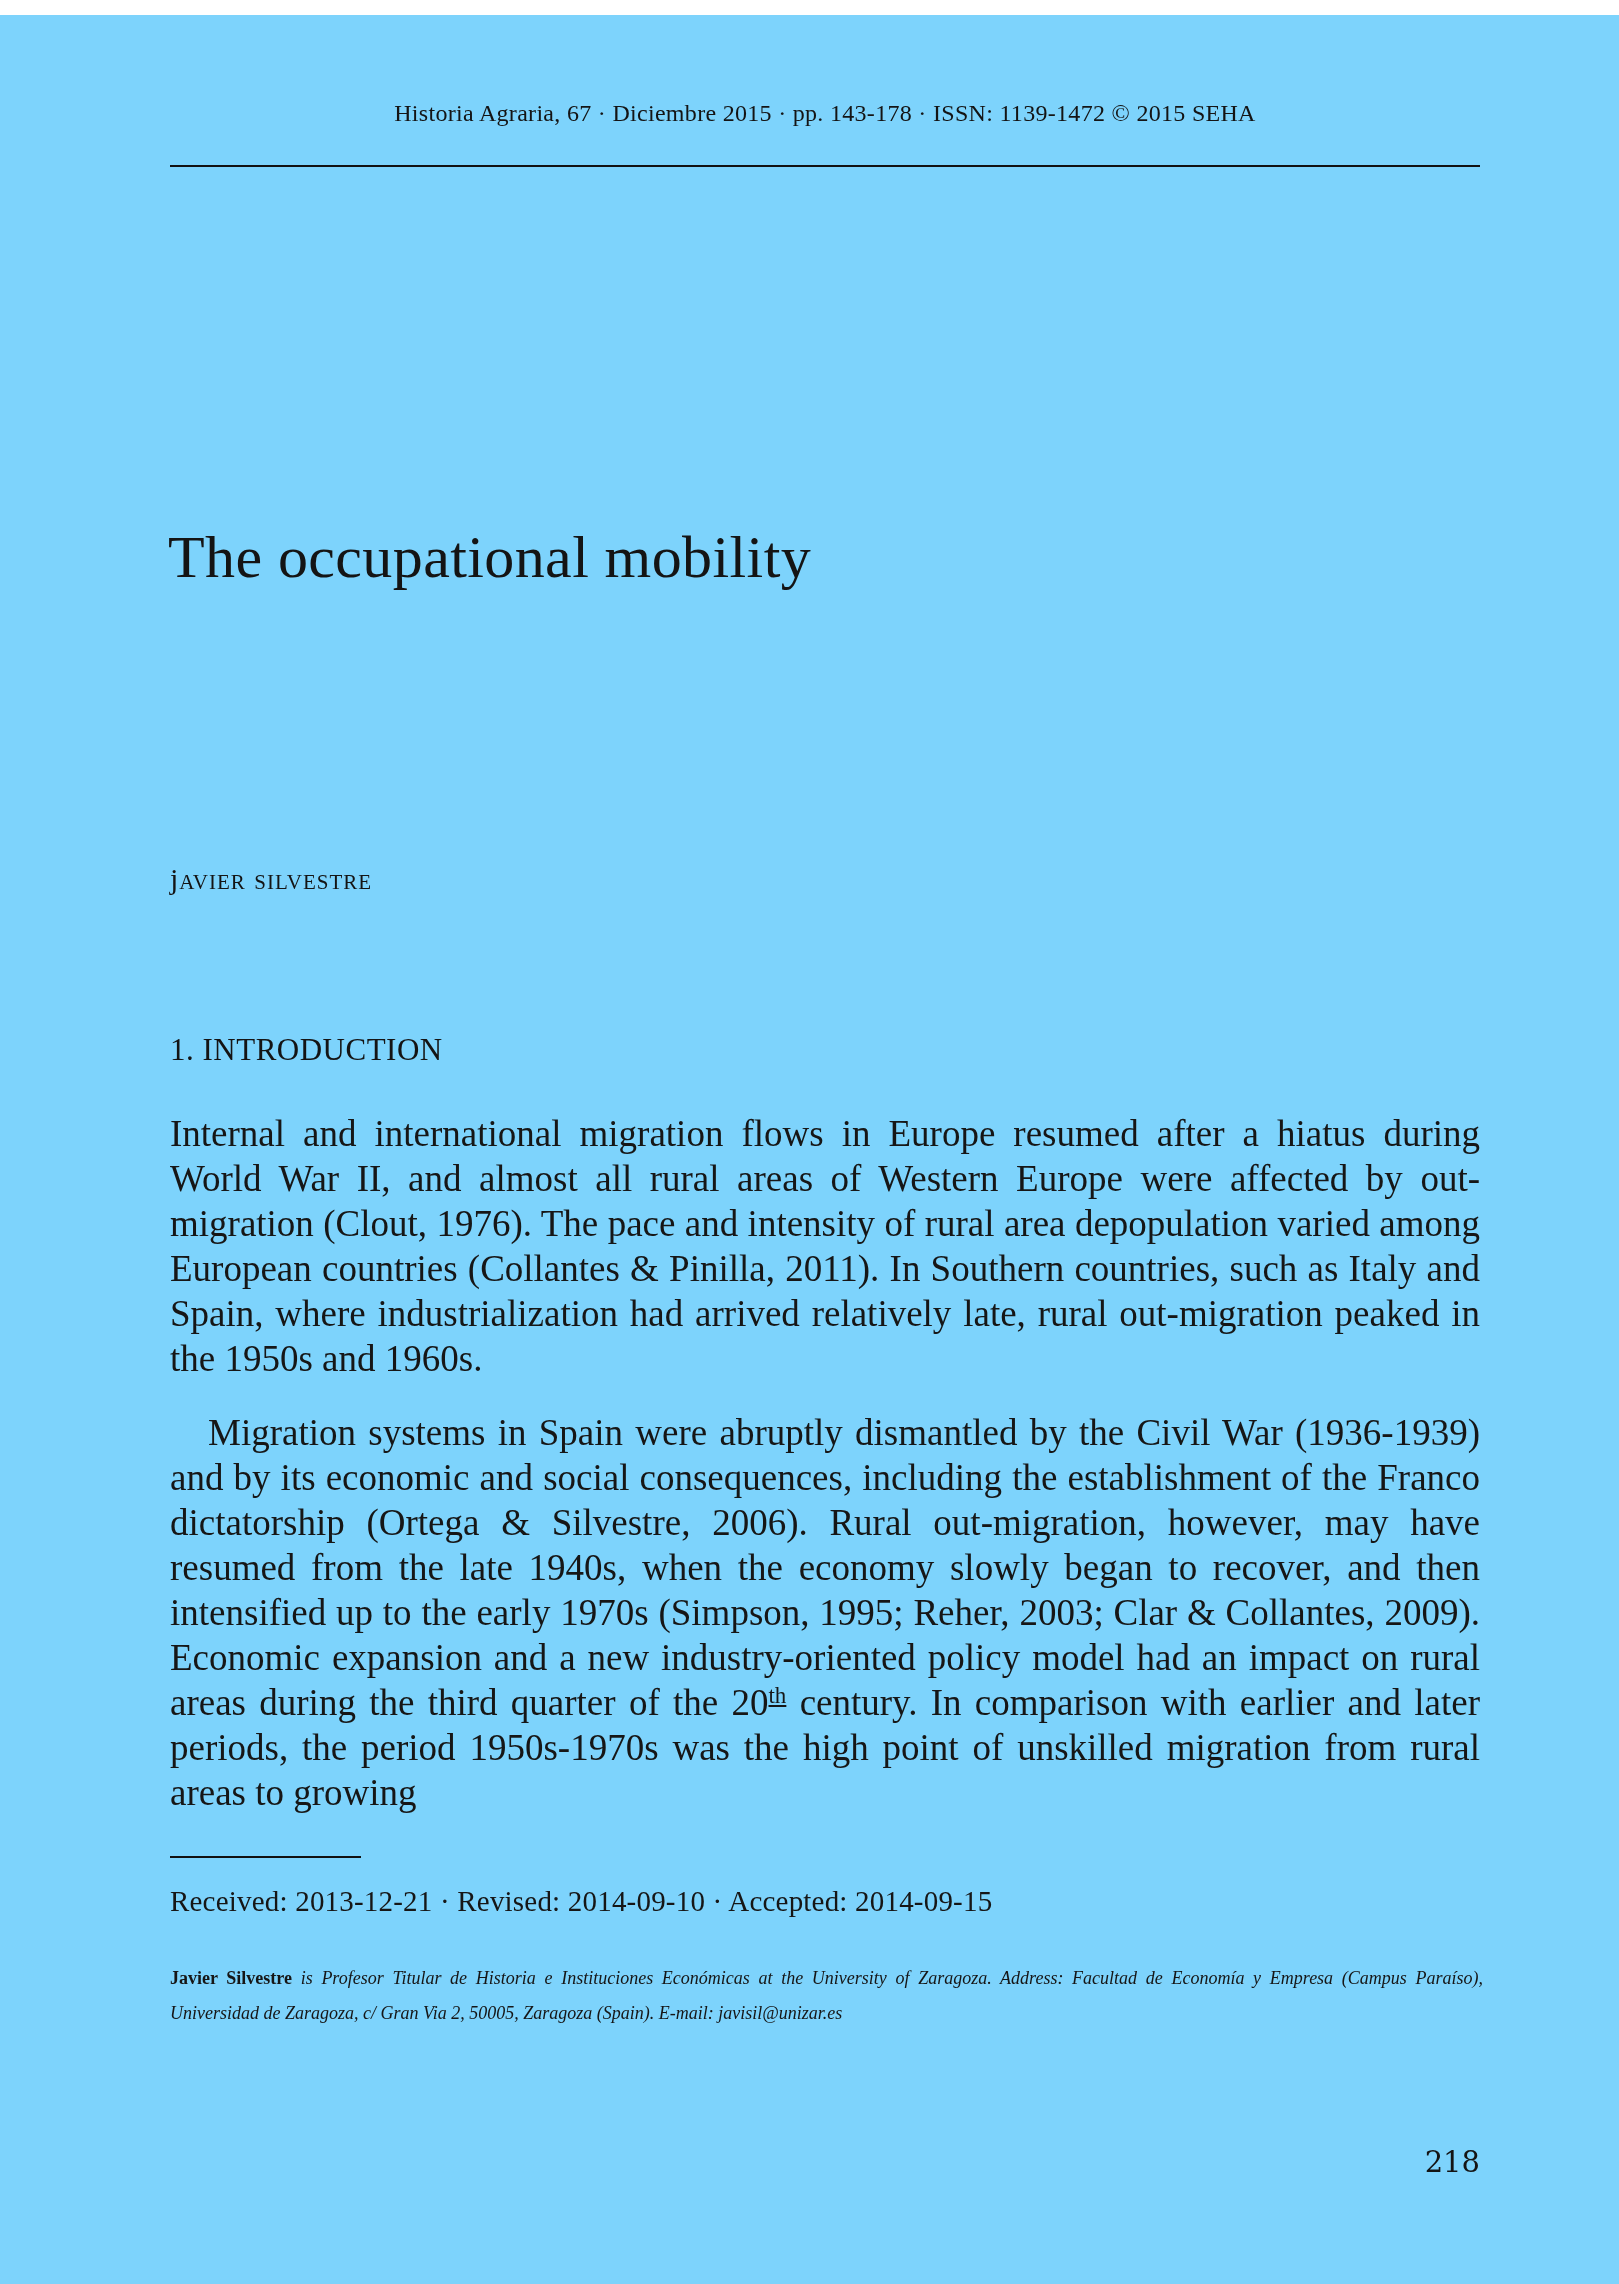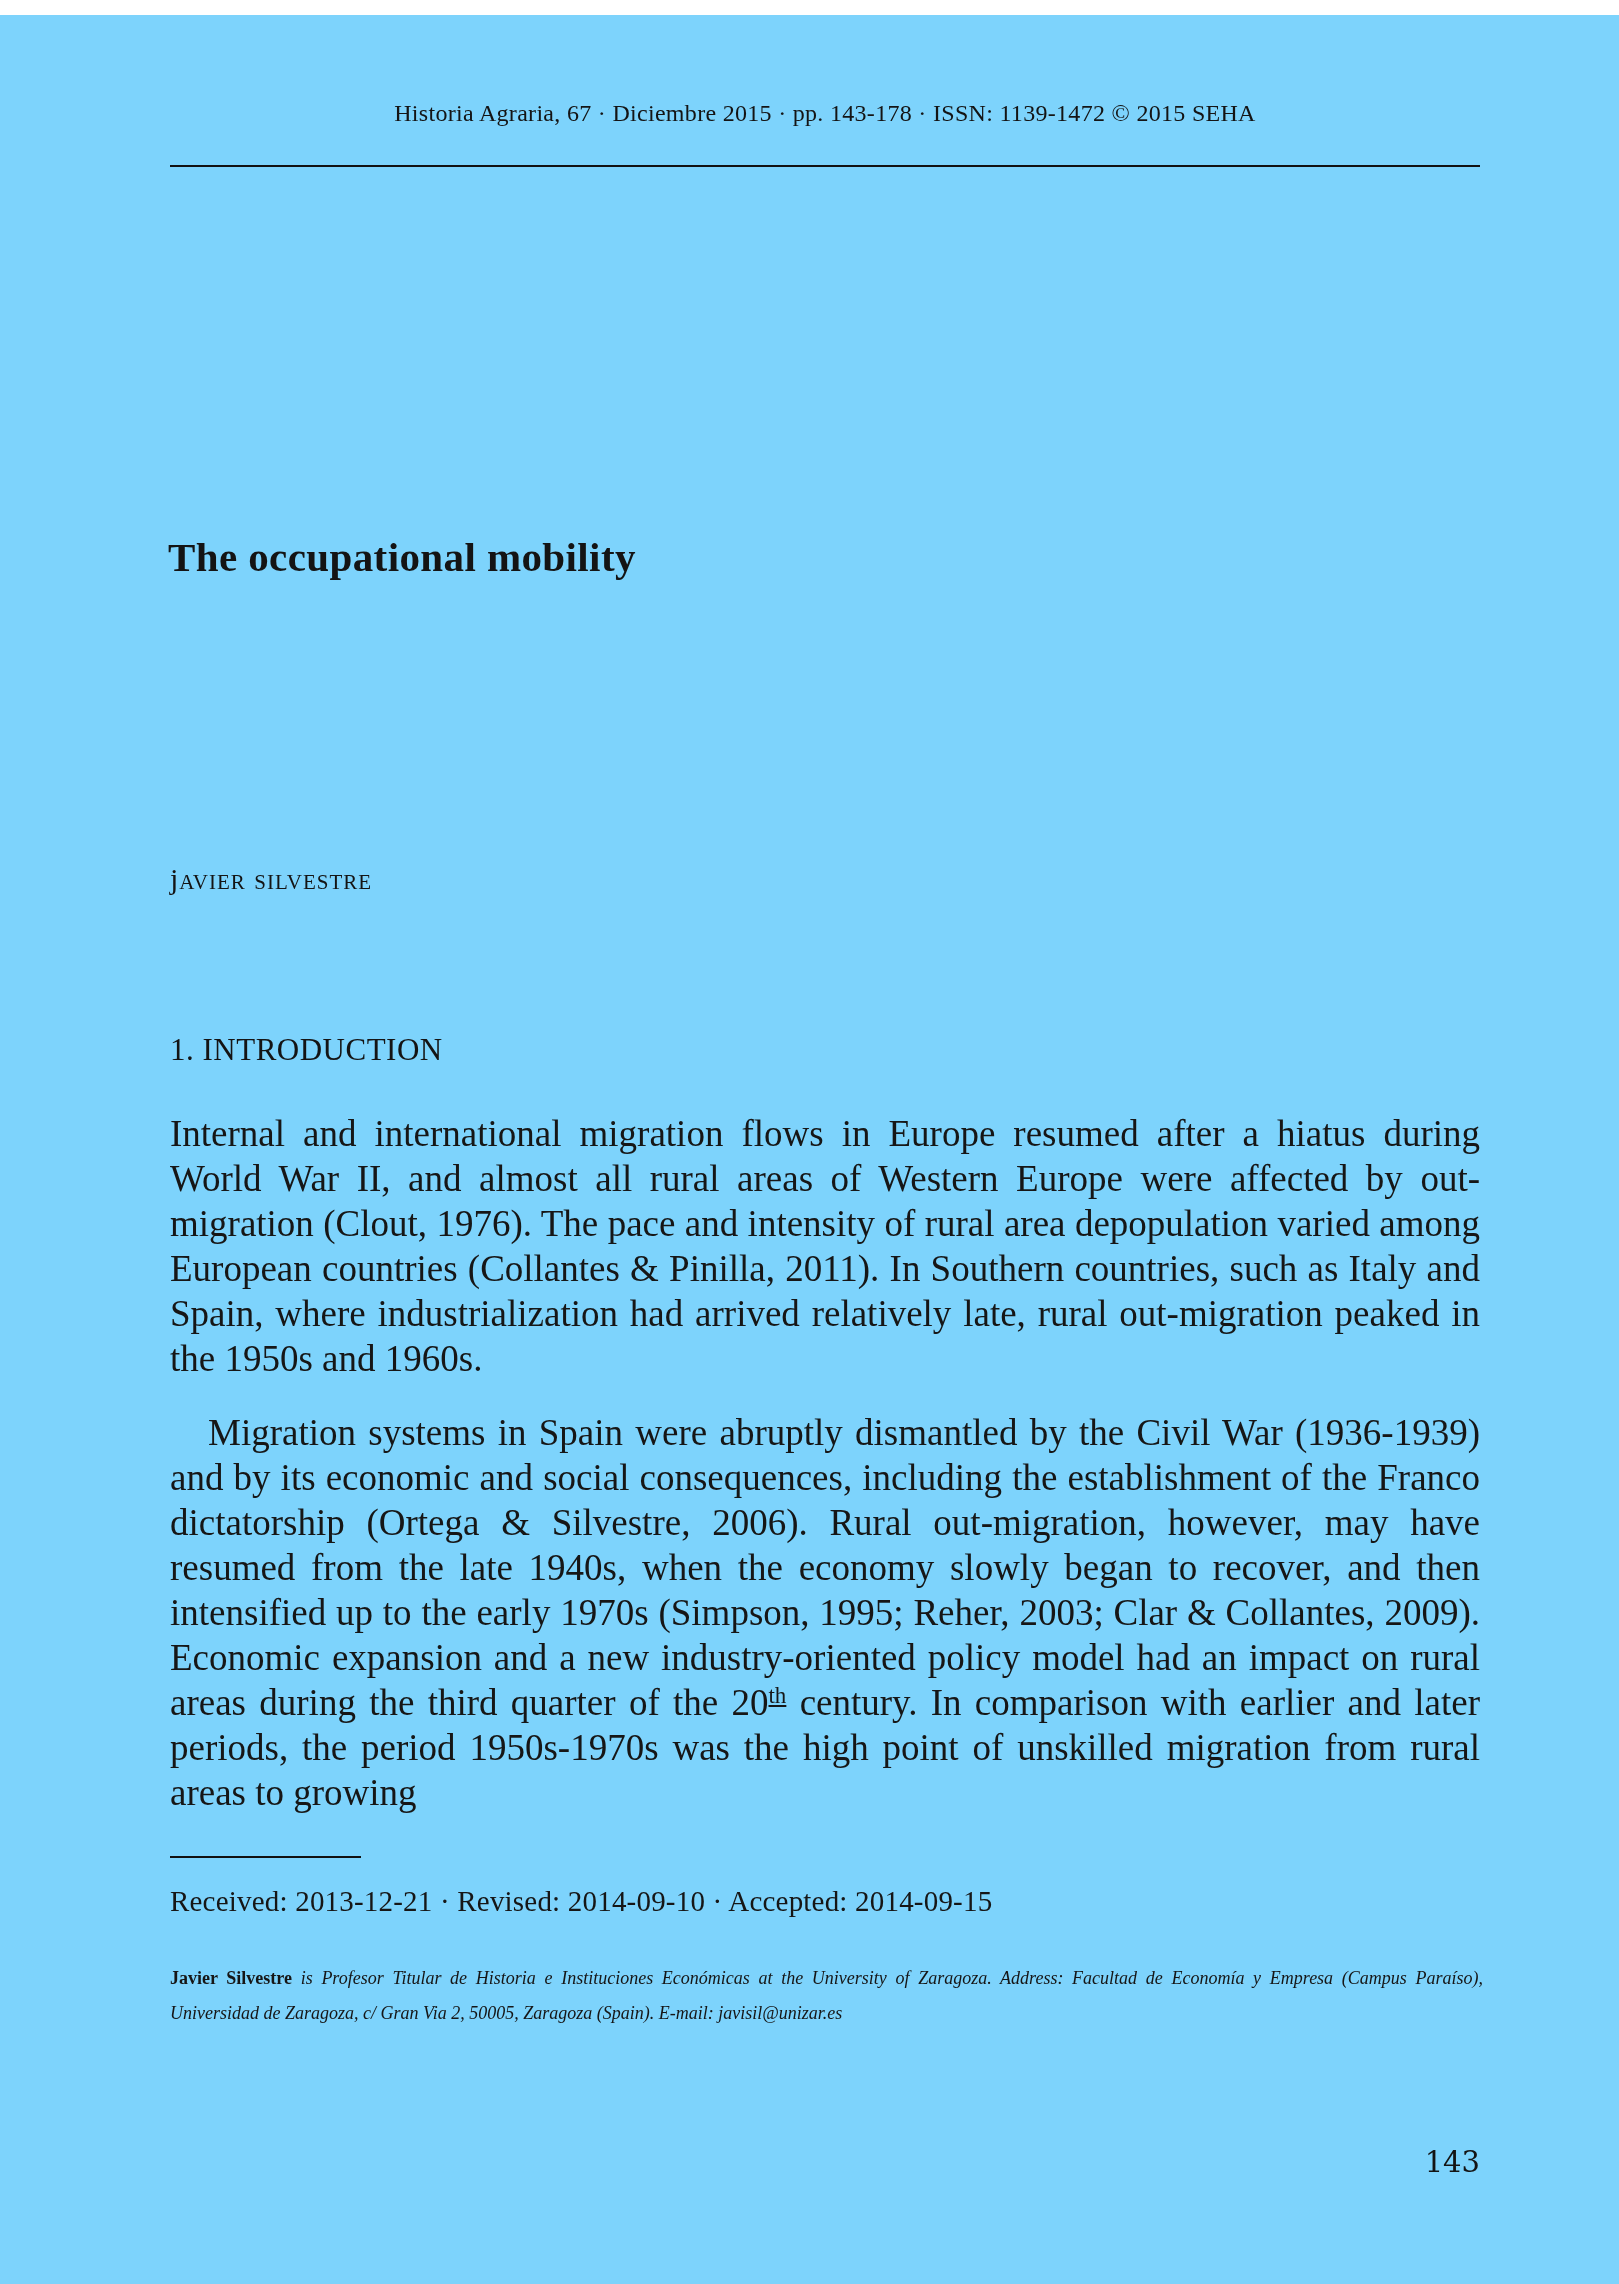--- a/index.html
+++ b/index.html
@@ -45,23 +45,23 @@
   
   .title-block {
     position: absolute;
     left: 168px;
     top: 507px;
     width: 1130px;
   }
 
   .title-line {
     font-family: "Liberation Serif", "DejaVu Serif", serif;
-    font-size: 41px;
+    font-size: 60px;
     line-height: 71px;
-    font-weight: 700;
+    font-weight: 400;
     letter-spacing: 0.4px;
     color: #141414;
     white-space: nowrap;
   }
 
   
   .author {
     position: absolute;
     left: 170px;
     top: 847px;
@@ -189,16 +189,16 @@
     <p class="body-para">Internal and international migration flows in Europe resumed after a hiatus during World War II, and almost all rural areas of Western Europe were affected by out-migration (Clout, 1976). The pace and intensity of rural area depopulation varied among European countries (Collantes &amp; Pinilla, 2011). In Southern countries, such as Italy and Spain, where industrialization had arrived relatively late, rural out-migration peaked in the 1950s and 1960s.</p>
     <p class="body-para"><span>Migration systems in Spain were abruptly dismantled by the Civil War (1936-1939) and by its economic and social consequences, including the establishment of the Franco dictatorship (Ortega &amp; Silvestre, 2006). Rural out-migration, however, may have resumed from the late 1940s, when the economy slowly began to recover, and then intensified up to the early 1970s (Simpson, 1995; Reher, 2003; Clar &amp; Collantes, 2009). Economic expansion and a new industry-oriented policy model had an impact on rural areas during the third quarter of the 20</span><sup class="ord">th</sup><span> century. In comparison with earlier and later periods, the period 1950s-1970s was the high point of unskilled migration from rural areas to growing</span></p>
   </div>
 
   <div class="footnote-rule"></div>
 
   <div class="footnote-dates">Received: 2013-12-21 · Revised: 2014-09-10 · Accepted: 2014-09-15</div>
 
   <div class="footnote-bio"><b>Javier Silvestre</b><span> is Profesor Titular de Historia e Instituciones Económicas at the University of Zaragoza. Address: Facultad de Economía y Empresa (Campus Paraíso), Universidad de Zaragoza, c/ Gran Via 2, 50005, Zaragoza (Spain). E-mail: javisil@unizar.es</span></div>
 
-  <div class="folio">143</div>
+  <div class="folio">218</div>
 
 </div>
 
 
 </body></html>

